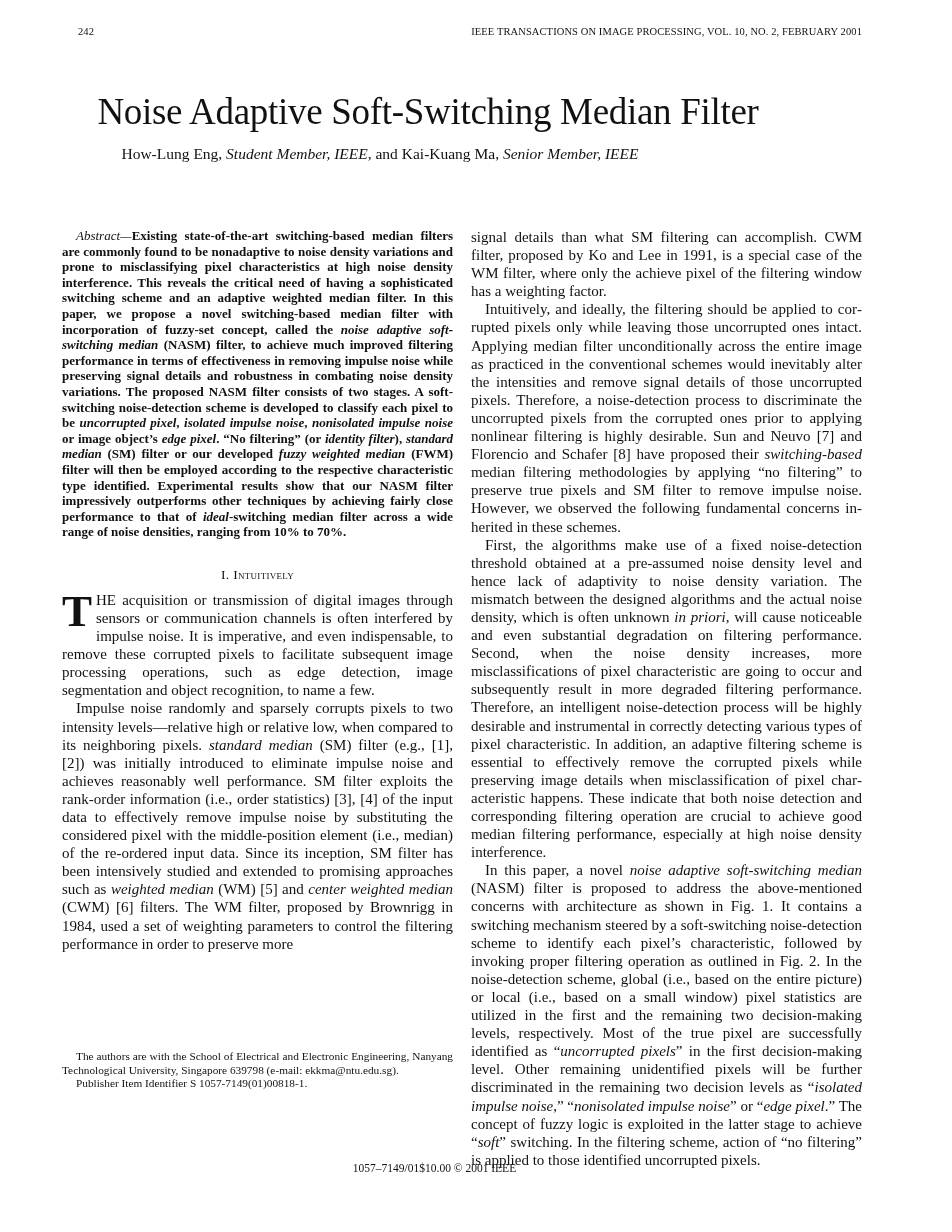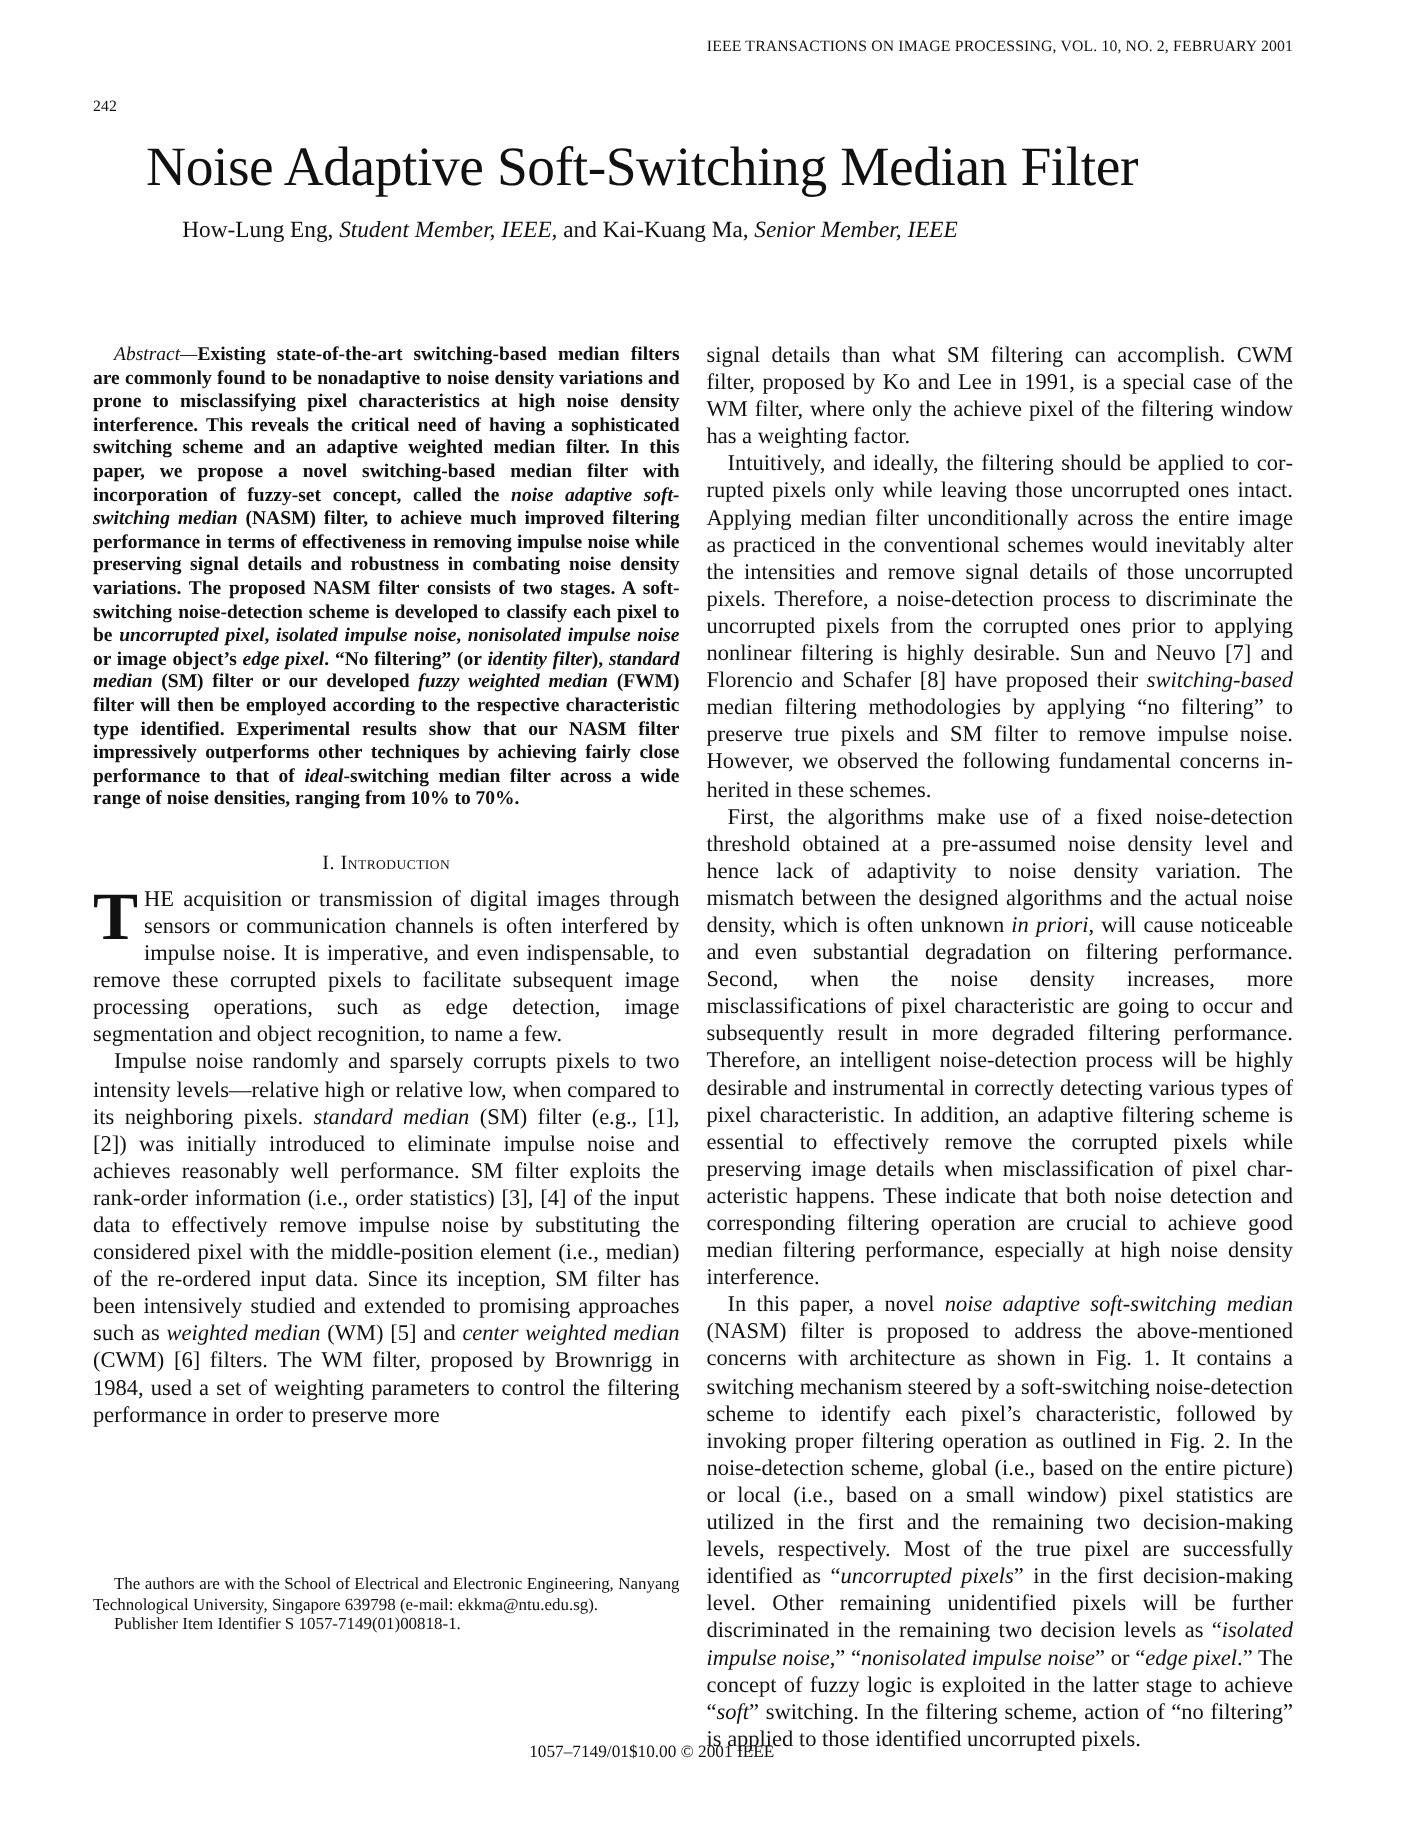--- a/index.html
+++ b/index.html
@@ -1,19 +1,19 @@
 <!DOCTYPE html>
 <html><head>
 <meta charset="utf-8">
 <style>
   html, body { margin:0; padding:0; background:#fff; }
   body { width:952px; height:1232px; position:relative; overflow:hidden;
          font-family:"Liberation Serif", "DejaVu Serif", serif; color:#111; }
   .runhead { position:absolute; top:26px; left:62px; right:90px; font-size:10.5px; letter-spacing:0.1px; }
-  .runhead .pg { position:absolute; left:0; top:0;margin-top:40px; }
+  .runhead .pg { position:absolute; left:16px; top:0; }
   .runhead .jr { position:absolute; right:0; top:0; }
   .title { position:absolute; top:90px; left:0; width:856px; text-align:center;
            font-size:37px; letter-spacing:-0.3px; }
   .authors { position:absolute; top:145px; left:0; width:760px; text-align:center; font-size:15.5px; }
   .authors i { font-style:italic; }
   .col { position:absolute; top:214px; text-align:justify; hyphens:manual;margin-top:14px; }
   .col.left { left:62px; width:391px; }
   .col.right { left:471px; width:391px; }
   .abstract { font-weight:bold; font-size:13px; line-height:15.6px; }
   .abstract p { margin:0; text-indent:14px; }
@@ -46,21 +46,21 @@
   <span>and</span>
   <span>Kai-Kuang Ma</span>, <i>Senior Member, IEEE</i>
 </div>
 
 <div class="col left">
   <div class="abstract">
     <p><span class="lab">Abstract—</span><span>Existing state-of-the-art switching-based median filters are commonly found to be nonadaptive to noise density variations and prone to misclassifying pixel characteristics at high noise density interference. This reveals the critical need of having a sophisticated switching scheme and an adaptive weighted median filter. In this paper, we propose a novel switching-based median filter with incorporation of fuzzy-set concept, called the </span><i>noise adaptive soft-switching median</i><span> (NASM) filter, to achieve much improved filtering performance in terms of effectiveness in removing impulse noise while preserving signal details and robust­ness in combating noise density variations. The proposed NASM filter consists of two stages. A soft-switching noise-detection scheme is developed to classify each pixel to be </span><i>uncorrupted pixel</i><span>, </span><i>isolated impulse noise</i><span>, </span><i>nonisolated impulse noise</i><span> or image object’s </span><i>edge pixel</i><span>. “No filtering” (or </span><i>identity filter</i><span>), </span><i>standard median</i><span> (SM) filter or our developed </span><i>fuzzy weighted median</i><span> (FWM) filter will then be employed according to the respective characteristic type identified. Experimental results show that our NASM filter impressively outperforms other techniques by achieving fairly close performance to that of </span><i>ideal</i><span>-switching median filter across a wide range of noise densities, ranging from 10% to 70%.</span></p>
   </div>
 
   <div class="sec-head">
-    <span>I.</span>&nbsp;<span class="sc">Introduction</span>
+    <span>I.</span>&nbsp;<span class="sc">Intuitively</span>
   </div>
 
   <div class="body">
     <p class="first"><span class="dropcap">T</span><span>HE acquisition or transmission of digital images through sensors or communication channels is often interfered by impulse noise. It is imperative, and even indispensable, to re­move these corrupted pixels to facilitate subsequent image pro­cessing operations, such as edge detection, image segmentation and object recognition, to name a few.</span></p>
     <p><span>Impulse noise randomly and sparsely corrupts pixels to two intensity levels—relative high or relative low, when compared to its neighboring pixels. </span><i>standard median</i><span> (SM) filter (e.g., [1], [2]) was initially introduced to eliminate impulse noise and achieves reasonably well performance. SM filter exploits the rank-order information (i.e., order statistics) [3], [4] of the input data to effectively remove impulse noise by substituting the considered pixel with the middle-position element (i.e., median) of the re-ordered input data. Since its inception, SM filter has been intensively studied and extended to promising approaches such as </span><i>weighted median</i><span> (WM) [5] and </span><i>center weighted median</i><span id="p2d-left"> (CWM) [6] filters. The WM filter, proposed by Brownrigg in 1984, used a set of weighting parameters to control the filtering performance in order to preserve more</span></p>
   </div>
 </div>
 
 <div class="col right">
   <div class="body">

